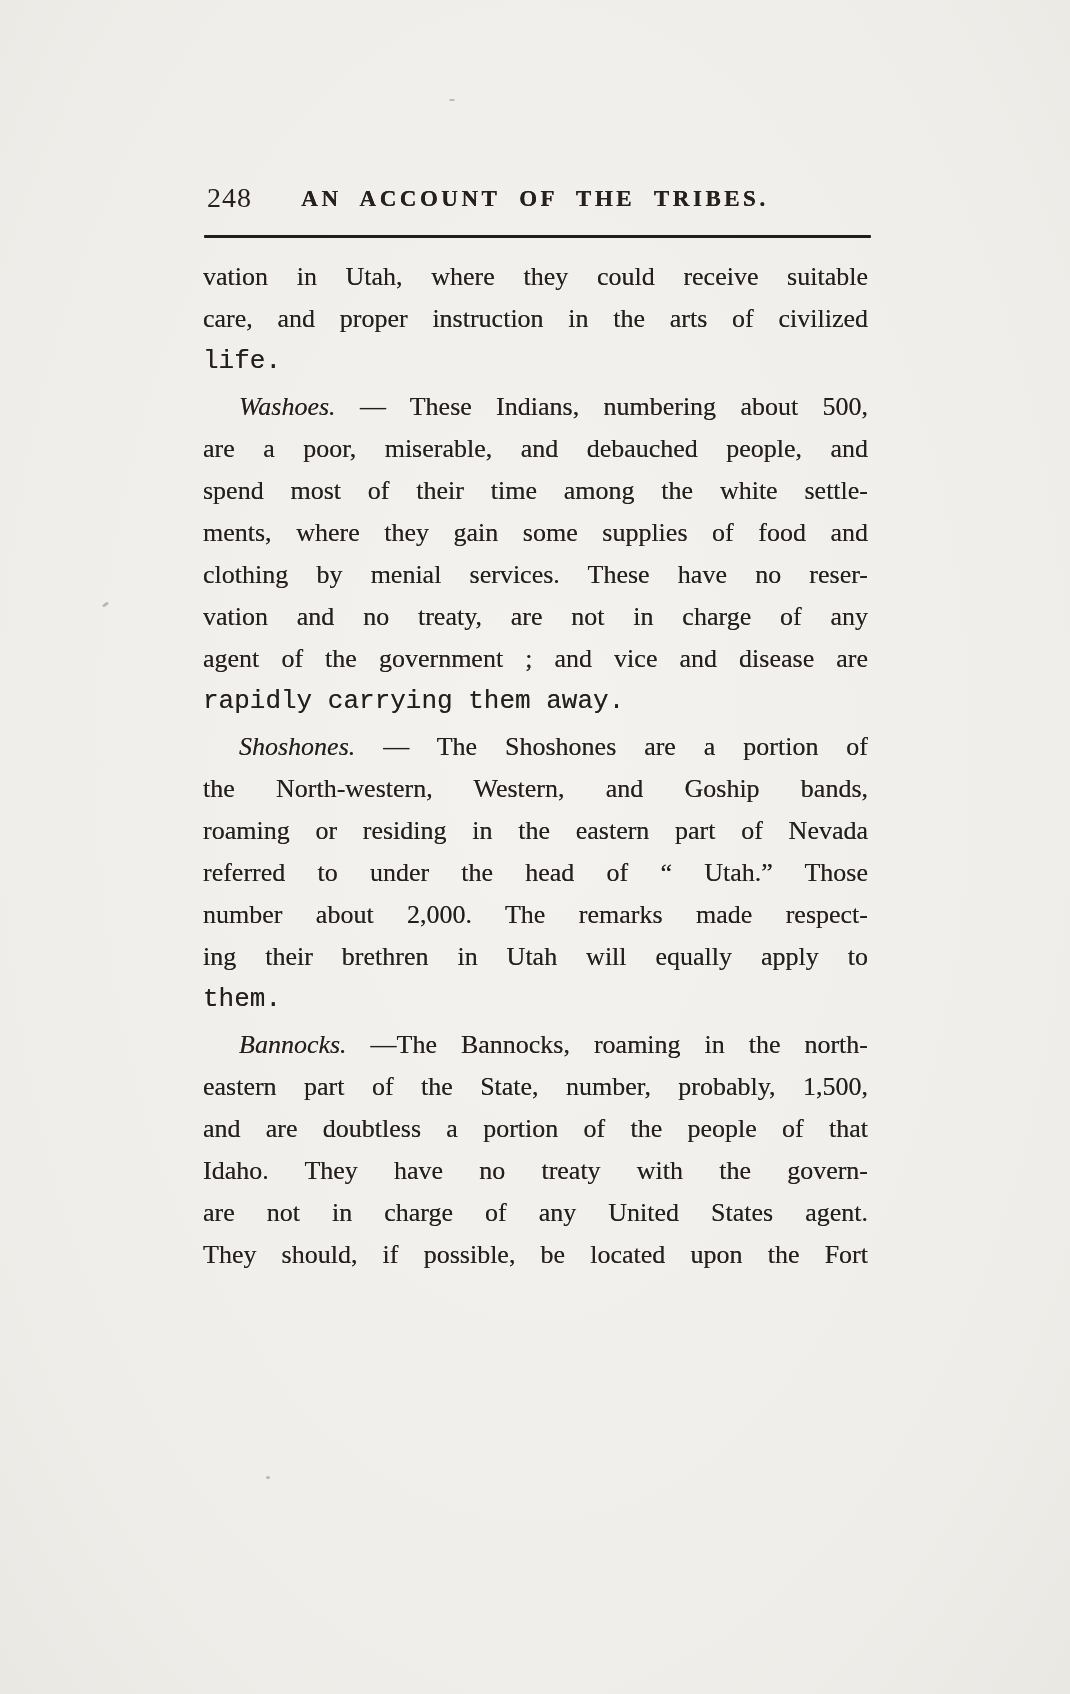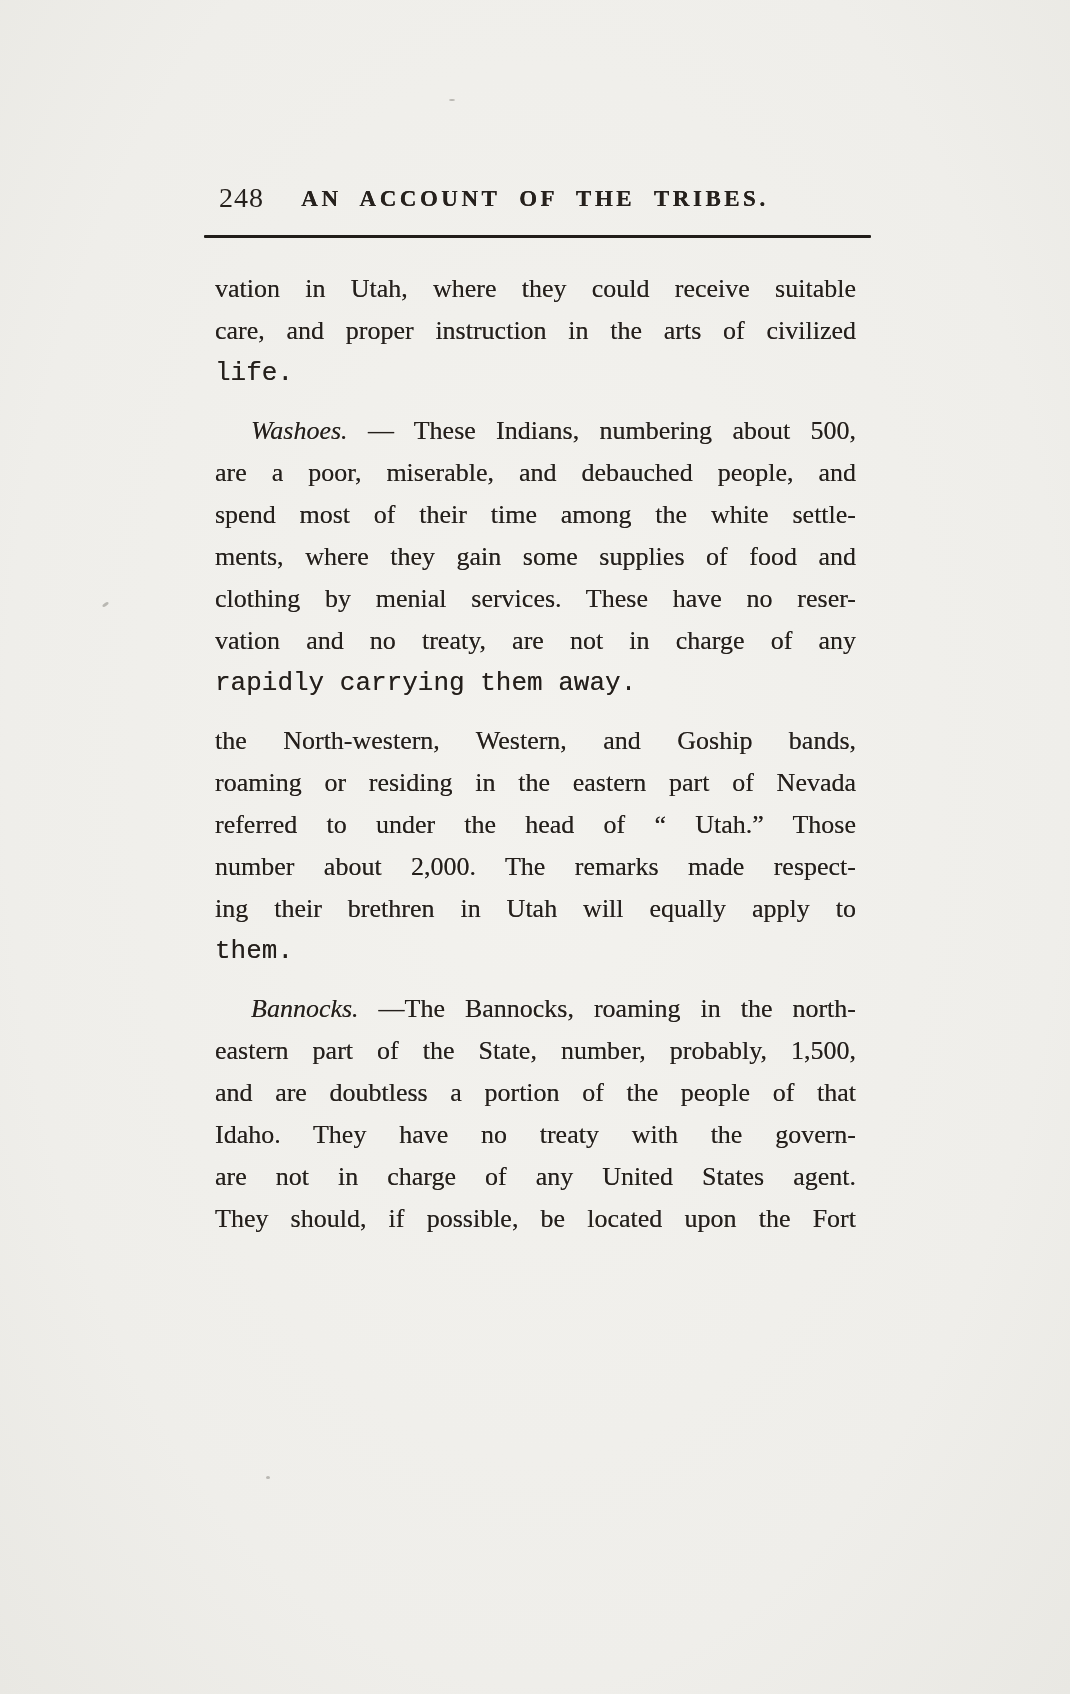--- a/index.html
+++ b/index.html
@@ -14,21 +14,21 @@
     position:absolute;left:0;top:0;width:1070px;height:1694px;
     background:#f1f0ec;
     background-image:
       radial-gradient(ellipse at 50% 45%, #f3f2ee 0%, #efeeea 70%, #e9e8e3 100%);
     color:#26211d;
   }
   .running-head{
     position:absolute;left:199px;top:180px;width:672px;height:40px;
   }
   .page-number{
-    position:absolute;left:20px;top:2px;
+    position:absolute;left:8px;top:2px;
     font-size:28px;color:#26211d;
     letter-spacing:1px;
   }
   .head-title{
     position:absolute;left:0;top:6px;width:100%;
     text-align:center;
     font-size:23px;
     letter-spacing:3.5px;
     word-spacing:10px;
     color:#26211d;
@@ -40,21 +40,21 @@
     background:#211d19;
     border-radius:1px;
   }
   .page-body{
     position:absolute;left:199px;top:252px;width:673px;
     font-size:26px;
     line-height:42px;
     color:#241f1b;
     text-shadow:0 0 0.4px rgba(36,31,27,.65);
   }
-  .paragraph{margin:16px;}
+  .paragraph{margin:4px;}
   .line{
     text-align:justify;
     text-align-last:justify;
     white-space:normal;
   }
   .line.last{ text-align-last:left;font-family:Liberation Mono, monospace; }
   .line.indent{ text-indent:36px; }
   .lead{ font-style:italic; }
   .artifact{
     position:absolute;background:#8d8a83;border-radius:50%;
@@ -79,23 +79,25 @@
         <div class="line">care, and proper instruction in the arts of civilized</div>
         <div class="line last">life.</div>
       </div>
       <div class="paragraph">
         <div class="line indent"><span class="lead">Washoes.</span> — These Indians, numbering about 500,</div>
         <div class="line">are a poor, miserable, and debauched people, and</div>
         <div class="line">spend most of their time among the white settle-</div>
         <div class="line">ments, where they gain some supplies of food and</div>
         <div class="line">clothing by menial services.  These have no reser-</div>
         <div class="line">vation and no treaty, are not in charge of any</div>
+        <div class="line">agent of the government ; and vice and disease are</div>
         <div class="line last">rapidly carrying them away.</div>
       </div>
       <div class="paragraph">
+        <div class="line indent"><span class="lead">Shoshones.</span> — The Shoshones are a portion of</div>
         <div class="line">the North-western, Western, and Goship bands,</div>
         <div class="line">roaming or residing in the eastern part of Nevada</div>
         <div class="line">referred to under the head of “ Utah.”  Those</div>
         <div class="line">number about 2,000.  The remarks made respect-</div>
         <div class="line">ing their brethren in Utah will equally apply to</div>
         <div class="line last">them.</div>
       </div>
       <div class="paragraph">
         <div class="line indent"><span class="lead">Bannocks.</span> —The Bannocks, roaming in the north-</div>
         <div class="line">eastern part of the State, number, probably, 1,500,</div>

